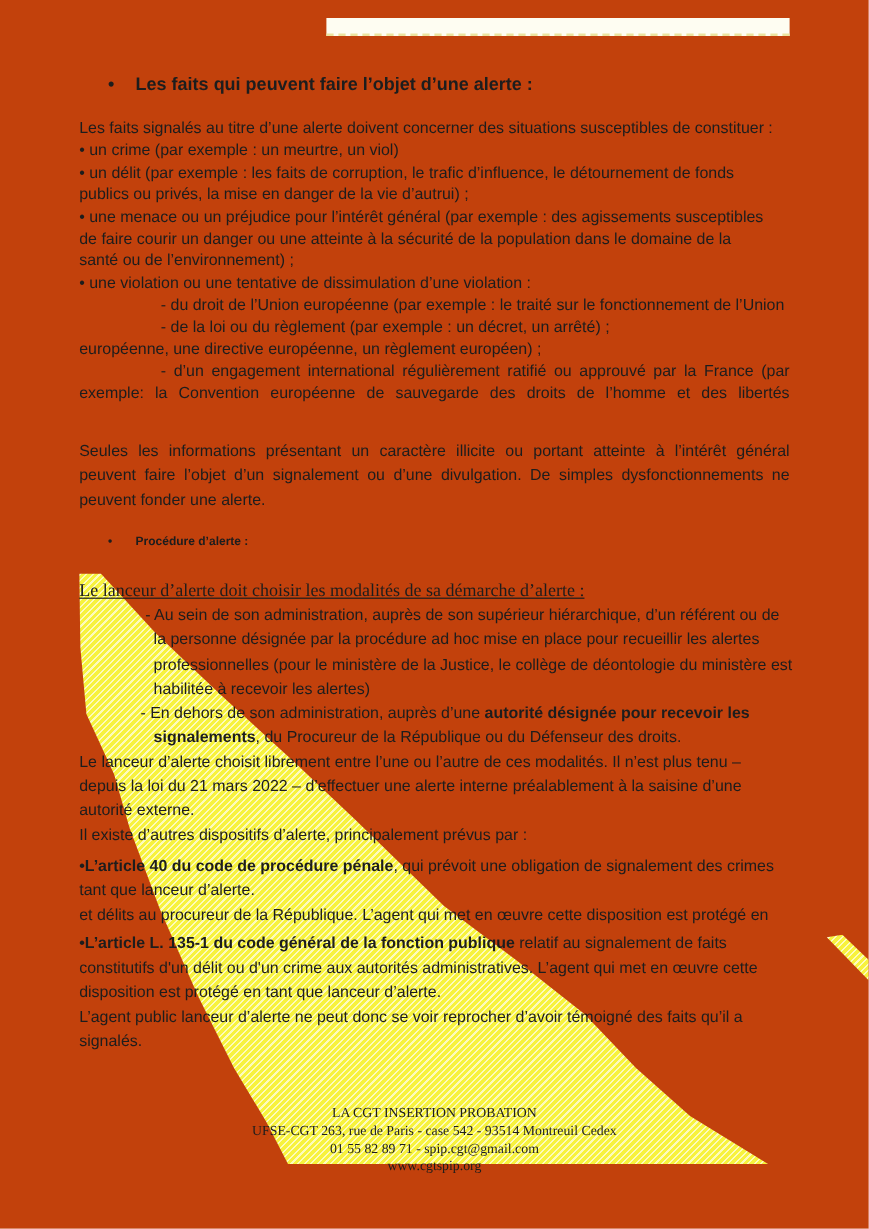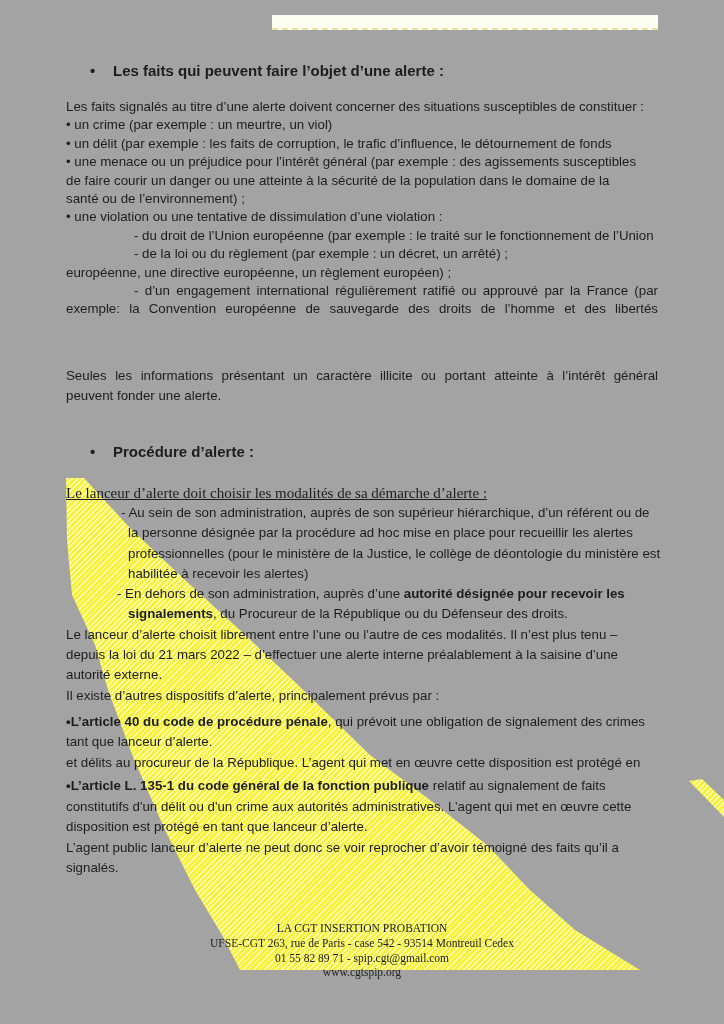--- a/index.html
+++ b/index.html
@@ -1,16 +1,16 @@
 <!DOCTYPE html>
 <html><head>
 <meta charset="utf-8">
 <style>
   html,body{margin:0;padding:0;background:#ffffff;}
-  .page{position:relative;width:724px;height:1024px;background:#a3a3a3;overflow:hidden;
+  .page{position:relative;width:724px;height:1024px;background:#c2410c;overflow:hidden;
         color:#1d1d1d;font-family:"Liberation Sans","DejaVu Sans",sans-serif;}
   .ornament{position:absolute;box-sizing:border-box;}
   .swoosh,.sliver{position:absolute;inset:0;}
   .block{position:absolute;left:66px;width:592px;}
   .sans{font-family:"Liberation Sans","DejaVu Sans",sans-serif;}
   .serif{font-family:"Liberation Serif","DejaVu Serif",serif;}
   .heading{font-weight:bold;padding-left:24px;}
   .heading .bullet{display:inline-block;width:23px;font-weight:bold;}
   .line{white-space:nowrap;}
   .line.just{white-space:normal;text-align:justify;text-align-last:justify;}
@@ -24,35 +24,37 @@
 <div class="page">
   <div class="swoosh" id="swoosh" style="background: repeating-linear-gradient(135deg, rgb(247, 242, 62) 0px, rgb(247, 242, 62) 2.6px, rgb(253, 251, 188) 2.6px, rgb(253, 251, 188) 3.9px); clip-path: polygon(66px 478px, 84px 478px, 130px 528px, 185px 580px, 242px 632px, 295px 682px, 370px 755px, 430px 800px, 487px 845px, 530px 890px, 575px 930px, 640px 970px, 240px 970px, 222px 935px, 195px 890px, 165px 830px, 133px 757px, 108px 690px, 95px 645px, 72px 595px, 67px 540px);"></div>
   <div class="sliver" id="sliver" style="background: repeating-linear-gradient(135deg, rgb(247, 242, 62) 0px, rgb(247, 242, 62) 2.6px, rgb(253, 251, 188) 2.6px, rgb(253, 251, 188) 3.9px); clip-path: polygon(689px 781px, 702px 779px, 724px 800px, 724px 817px);"></div>
   <div class="ornament" id="ornament" style="left: 272px; top: 15px; width: 386px; height: 15px; background: rgb(254, 253, 242); border-bottom: 2px dashed rgb(236, 228, 159);"></div>
   <div id="content">
       <div class="block sans heading" style="top: 61px; font-size: 15px; line-height: 20px;"><span class="bullet">•</span><span>Les faits qui peuvent faire l’objet d’une alerte :</span></div>
       <div class="block sans" style="top: 98px; font-size: 13.3px; line-height: 18.4px;">
         <div class="line"><span>Les faits signalés au titre d’une alerte doivent concerner des situations susceptibles de constituer :</span></div>
         <div class="line"><span>• un crime (par exemple : un meurtre, un viol)</span></div>
         <div class="line"><span>• un délit (par exemple : les faits de corruption, le trafic d’influence, le détournement de fonds</span></div>
+        <div class="line"><span>publics ou privés, la mise en danger de la vie d’autrui) ;</span></div>
         <div class="line"><span>• une menace ou un préjudice pour l’intérêt général (par exemple : des agissements susceptibles</span></div>
         <div class="line"><span>de faire courir un danger ou une atteinte à la sécurité de la population dans le domaine de la</span></div>
         <div class="line"><span>santé ou de l’environnement) ;</span></div>
         <div class="line"><span>• une violation ou une tentative de dissimulation d’une violation :</span></div>
         <div class="line" style="padding-left: 68px;"><span>- du droit de l’Union européenne (par exemple : le traité sur le fonctionnement de l’Union</span></div>
         <div class="line" style="padding-left: 68px;"><span>- de la loi ou du règlement (par exemple : un décret, un arrêté) ;</span></div>
         <div class="line"><span>européenne, une directive européenne, un règlement européen) ;</span></div>
         <div class="line just" style="padding-left: 68px;"><span>- d’un engagement international régulièrement ratifié ou approuvé par la France (par</span></div>
         <div class="line just"><span>exemple: la Convention européenne de sauvegarde des droits de l’homme et des libertés</span></div>
       </div>
       <div class="block sans" style="top: 366px; font-size: 13.3px; line-height: 20.3px;">
         <div class="line just"><span>Seules les informations présentant un caractère illicite ou portant atteinte à l’intérêt général</span></div>
+        <div class="line just"><span>peuvent faire l’objet d’un signalement ou d’une divulgation. De simples dysfonctionnements ne</span></div>
         <div class="line"><span>peuvent fonder une alerte.</span></div>
       </div>
-      <div class="block sans heading" style="top: 442px; font-size: 15px; line-height: 20px;"><span class="bullet">•</span><span>Procédure d’alerte :</span></div>
+      <div class="block sans heading" style="top: 442px; font-size: 10px; line-height: 20px;"><span class="bullet">•</span><span>Procédure d’alerte :</span></div>
       <div class="block serif" style="top: 483px; font-size: 15px; line-height: 20px; text-decoration: underline;">
         <div class="line"><span>Le lanceur d’alerte doit choisir les modalités de sa démarche d’alerte :</span></div>
       </div>
       <div class="block sans" style="top: 503px; font-size: 13.3px; line-height: 20.3px;">
         <div class="line" style="padding-left: 55px;"><span>- Au sein de son administration, auprès de son supérieur hiérarchique, d’un référent ou de</span></div>
         <div class="line" style="padding-left: 62px;"><span>la personne désignée par la procédure ad hoc mise en place pour recueillir les alertes</span></div>
         <div class="line" style="padding-left: 62px;"><span>professionnelles (pour le ministère de la Justice, le collège de déontologie du ministère est</span></div>
         <div class="line" style="padding-left: 62px;"><span>habilitée à recevoir les alertes)</span></div>
         <div class="line" style="padding-left: 51px;"><span>- En dehors de son administration, auprès d’une </span><span class="b">autorité désignée pour recevoir les</span></div>
         <div class="line" style="padding-left: 62px;"><span class="b">signalements</span><span>, du Procureur de la République ou du Défenseur des droits.</span></div>

